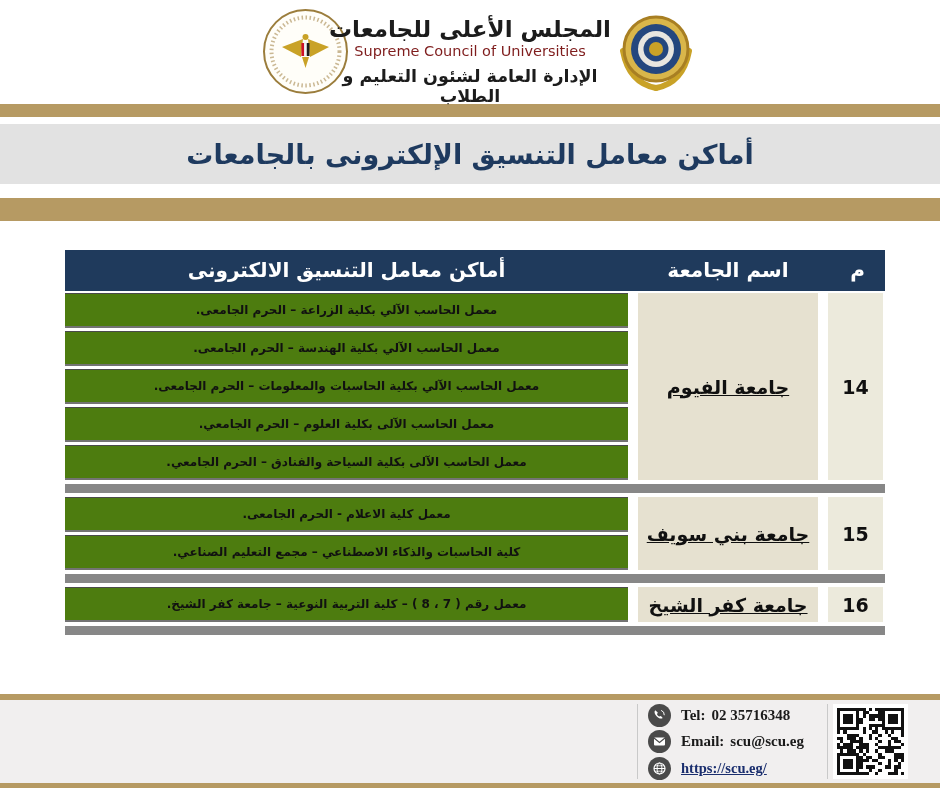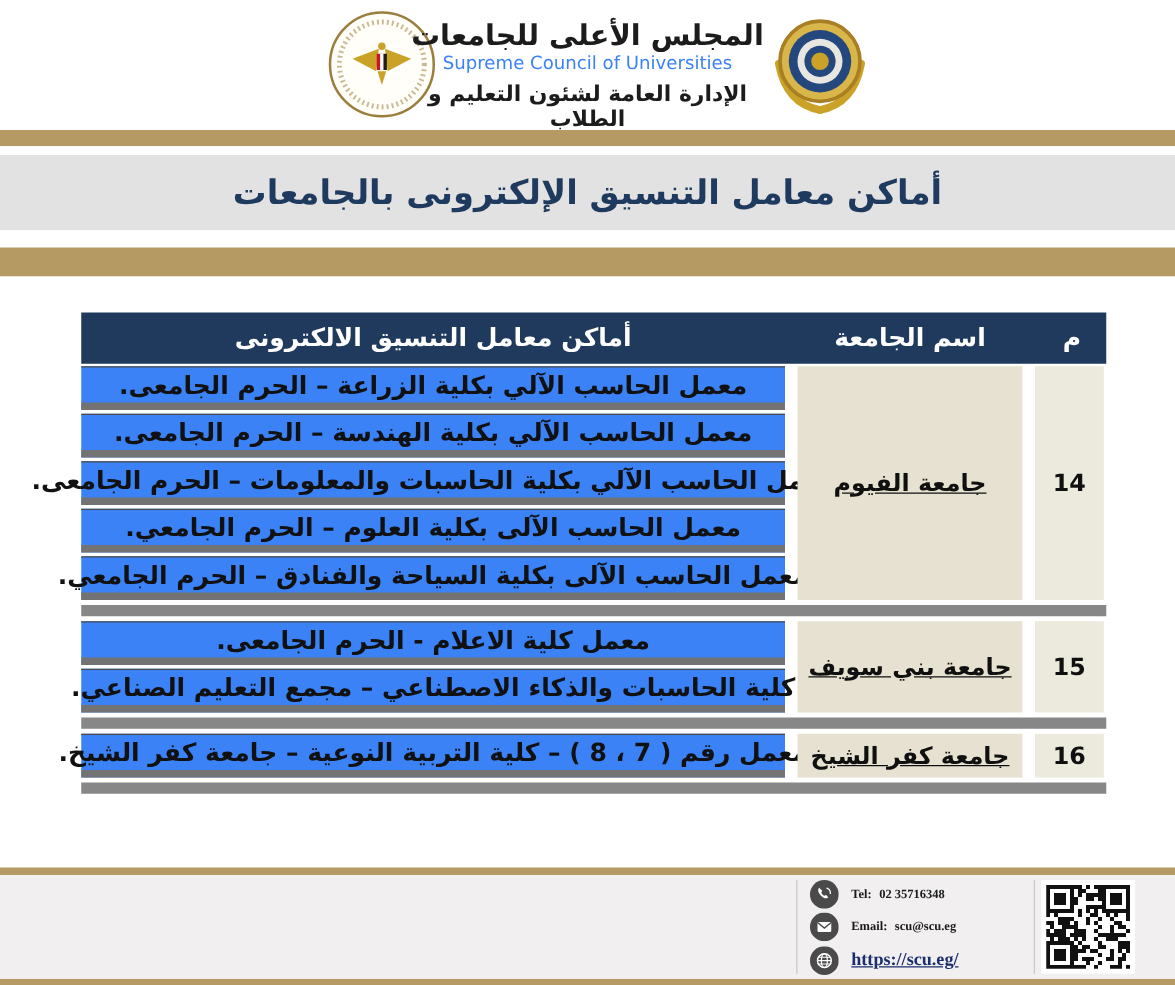--- a/index.html
+++ b/index.html
@@ -5,21 +5,21 @@
   * { margin:0; padding:0; box-sizing:border-box; }
   body { background:#fff; font-family:"DejaVu Sans", sans-serif; }
   .page { position:relative; width:940px; height:788px; background:#fff; overflow:hidden; }
 
   
   .hdr { position:relative; height:104px; background:#fff; }
   .seal { position:absolute; left:262px; top:8px; width:87px; height:87px; }
   .medal { position:absolute; left:615px; top:9px; width:82px; height:88px; }
   .org-block { position:absolute; left:310px; top:16px; width:320px; text-align:center; }
   .org-ar { font-size:23px; font-weight:bold; color:#1c1c1c; direction:rtl; }
-  .org-en { font-size:14.5px; color:#3b82f6; margin-top:1px; }
+  .org-en { font-size:14.5px; color:#7f1d1d; margin-top:1px; }
   .dept-ar { font-size:17.5px; font-weight:bold; color:#1c1c1c; direction:rtl; margin-top:7px; }
 
   
   .gold { background:#b69a63; width:100%; }
   .gold.g1 { height:13px; }
   .gold.g2 { height:23px; margin-top:7px; }
   .gap7 { height:7px; background:#fff; }
   .title-band { height:60px; background:#e2e2e2; display:flex; align-items:center; justify-content:center; }
   .title-band span { font-size:27px; font-weight:bold; color:#1e3a5f; direction:rtl; }
 
@@ -27,41 +27,41 @@
   .tbl { position:absolute; left:65px; top:250px; width:820px; }
   .thead { position:relative; height:41px; background:#1f3a5c; }
   .thead span { position:absolute; top:0; height:41px; line-height:41px; text-align:center;
                 color:#fff; font-weight:bold; font-size:20px; direction:rtl; }
   .th-labs { left:0; width:563px; }
   .th-uni  { left:573px; width:180px; }
   .th-no   { left:765px; width:55px; font-size:21px; }
 
   .group { display:grid; grid-template-columns:563px 180px 55px; column-gap:10px; margin-top:2px; }
   .labs-col { display:flex; flex-direction:column; row-gap:3px; }
-  .lab-row { height:35px; background:#3b82f6; border-top:1px solid #4a4a4a; border-bottom:6px solid #737373;
+  .lab-row { height:35px; background:#4d7c0f; border-top:1px solid #4a4a4a; border-bottom:2px solid #737373;
              display:flex; align-items:center; justify-content:center;
-             font-size:20px; font-weight:bold; color:#111; direction:rtl; white-space:nowrap; }
+             font-size:12px; font-weight:bold; color:#111; direction:rtl; white-space:nowrap; }
   .name-col { background:#e6e1d0; display:flex; align-items:center; justify-content:center;
               font-size:19px; font-weight:bold; color:#101010; direction:rtl;text-decoration:underline; }
   .no-col { background:#eceadc; display:flex; align-items:center; justify-content:center;
             font-size:19px; font-weight:bold; color:#101010; }
   .gsep { height:9px; background:#878787; margin:4px 0; }
 
   
   .ftr { position:absolute; left:0; bottom:0; width:100%; }
   .ftr-goldtop { height:6px; background:#b69a63; }
   .ftr-band { position:relative; height:83px; background:#f1efef; }
   .ftr-goldbot { height:5px; background:#b69a63; }
   .vdiv { position:absolute; top:4px; bottom:4px; width:1px; background:#c9c9c9; }
   .vdiv.d1 { left:637px; } .vdiv.d2 { left:827px; }
   .contact { position:absolute; left:648px; top:0; width:175px; height:83px;
              display:flex; flex-direction:column; justify-content:space-evenly; }
   .c-row { display:flex; align-items:center; gap:10px; }
   .cicon { width:23px; height:23px; flex:0 0 23px; }
-  .ctext { font-family:"Liberation Serif", serif; font-weight:bold; font-size:10px; color:#1a1a1a; white-space:nowrap; }
+  .ctext { font-family:"Liberation Serif", serif; font-weight:bold; font-size:15px; color:#1a1a1a; white-space:nowrap; }
   .clabel { margin-right:6px; }
   .url a { color:#1a2e6e; text-decoration:underline; font-family:"Liberation Serif", serif; font-weight:bold; font-size:14.5px; }
   .qr-box { position:absolute; left:833px; top:4px; width:75px; height:75px; background:#fff;
             display:flex; align-items:center; justify-content:center; }
   .qr-box svg { width:67px; height:67px; shape-rendering:crispEdges; }
 </style>
 </head>
 <body>
 
 <div class="page">

